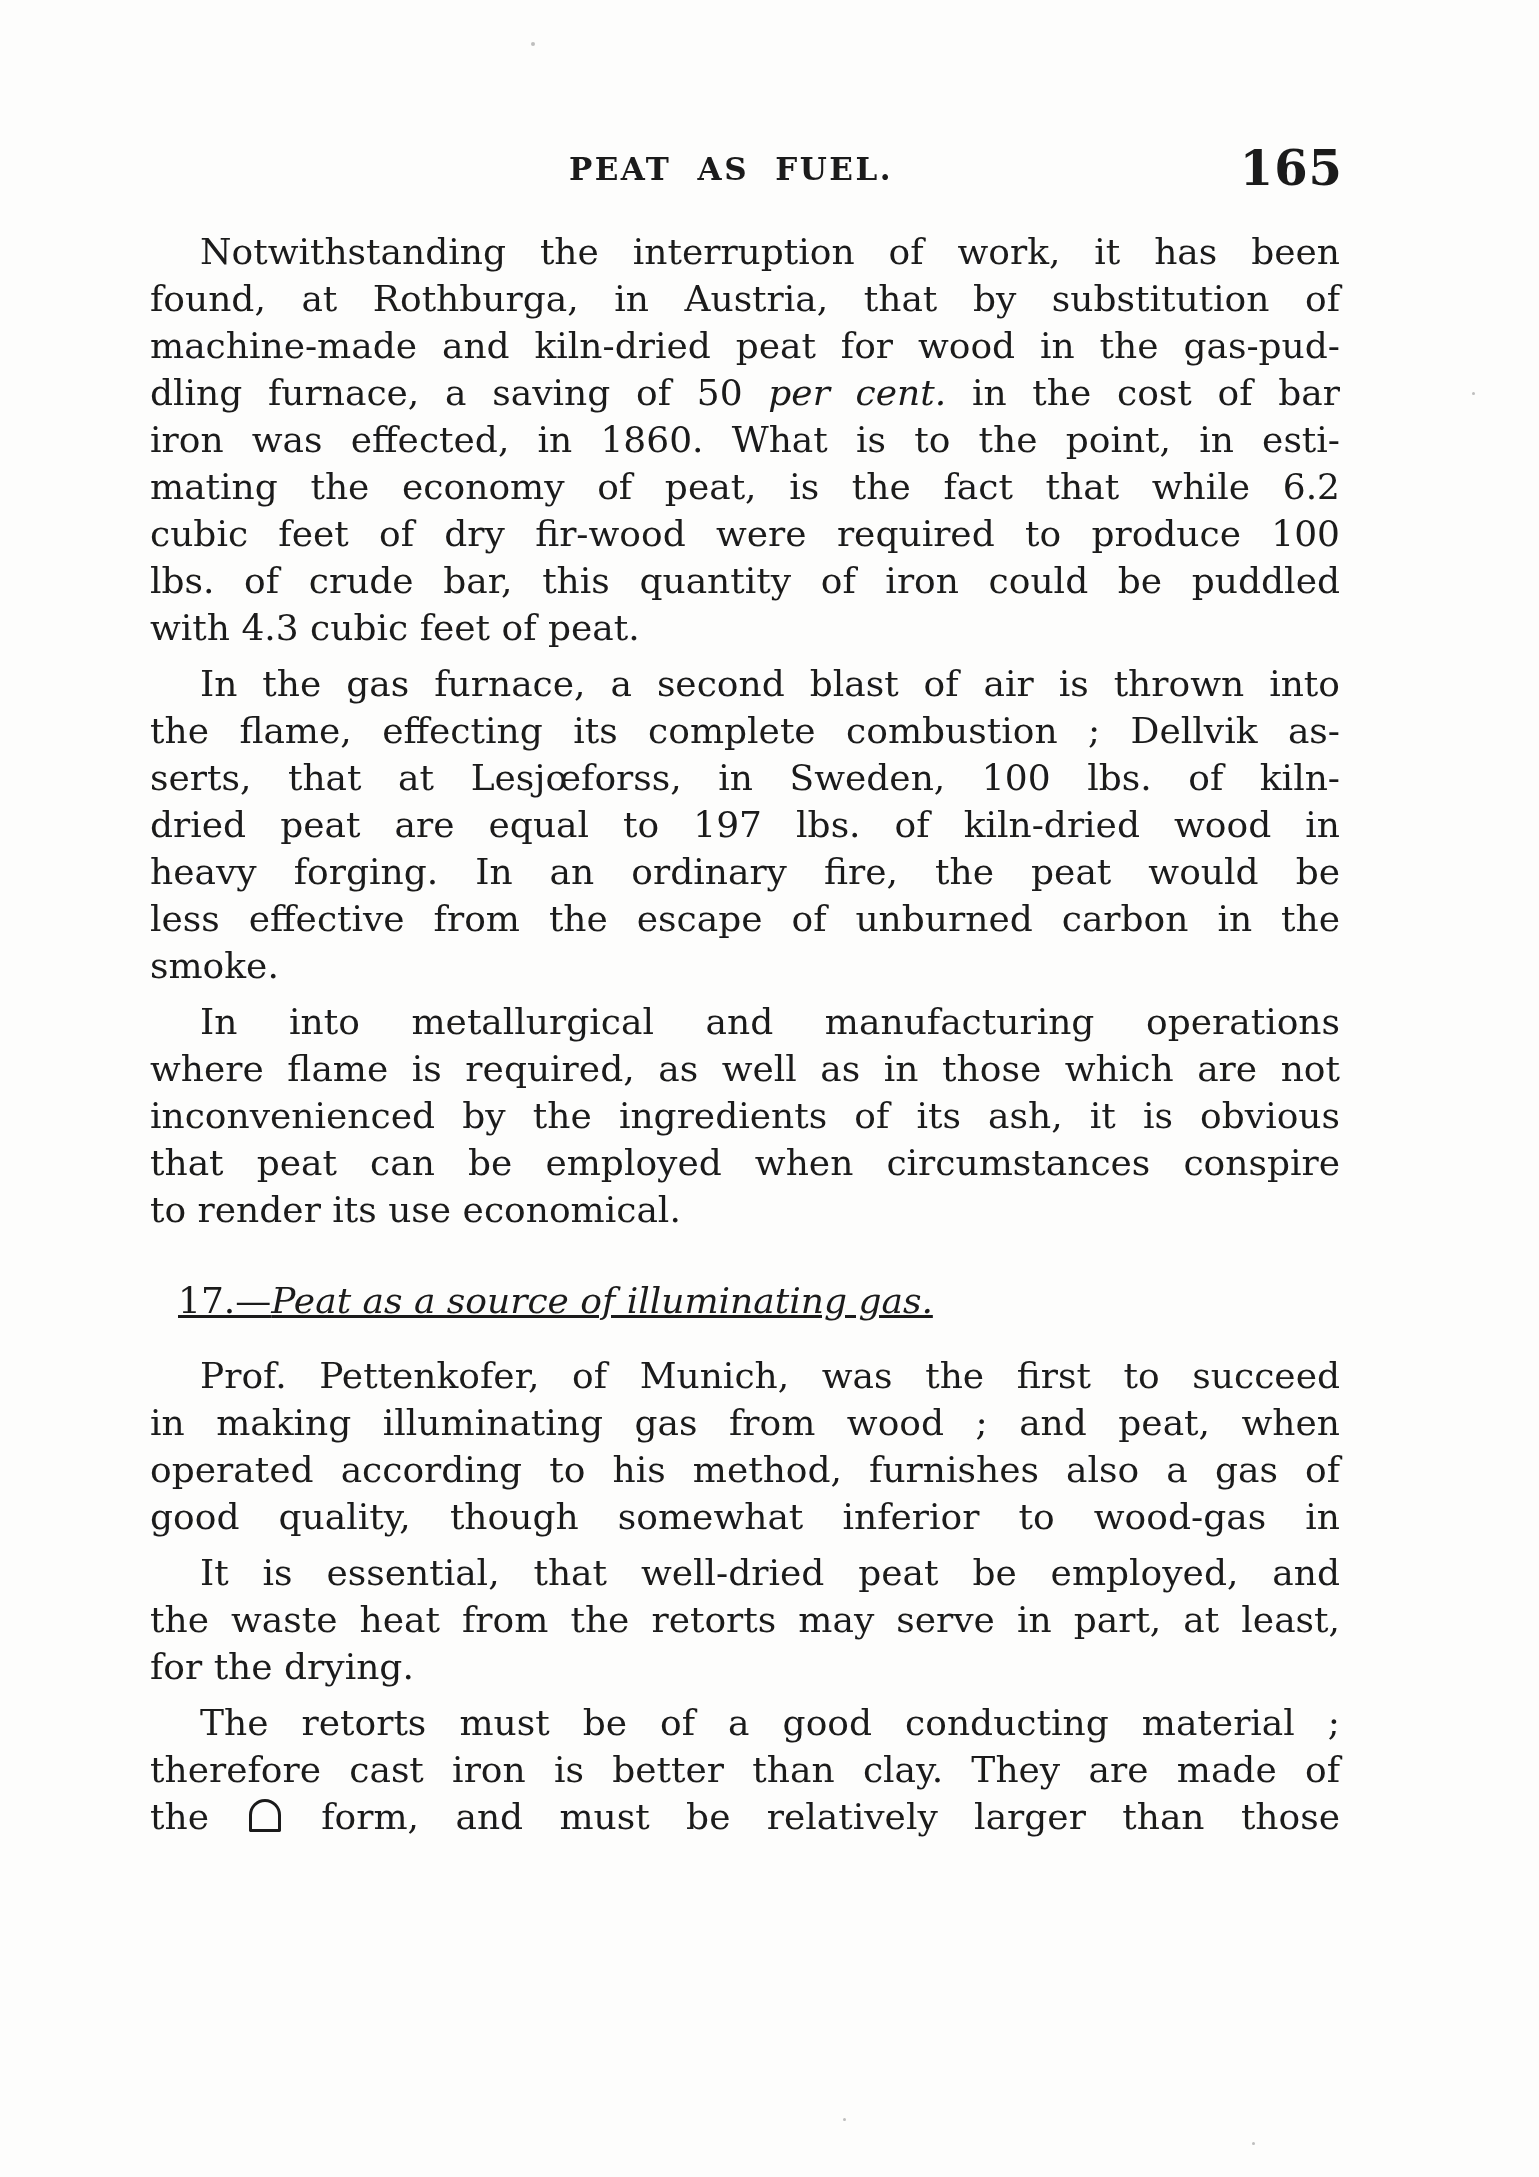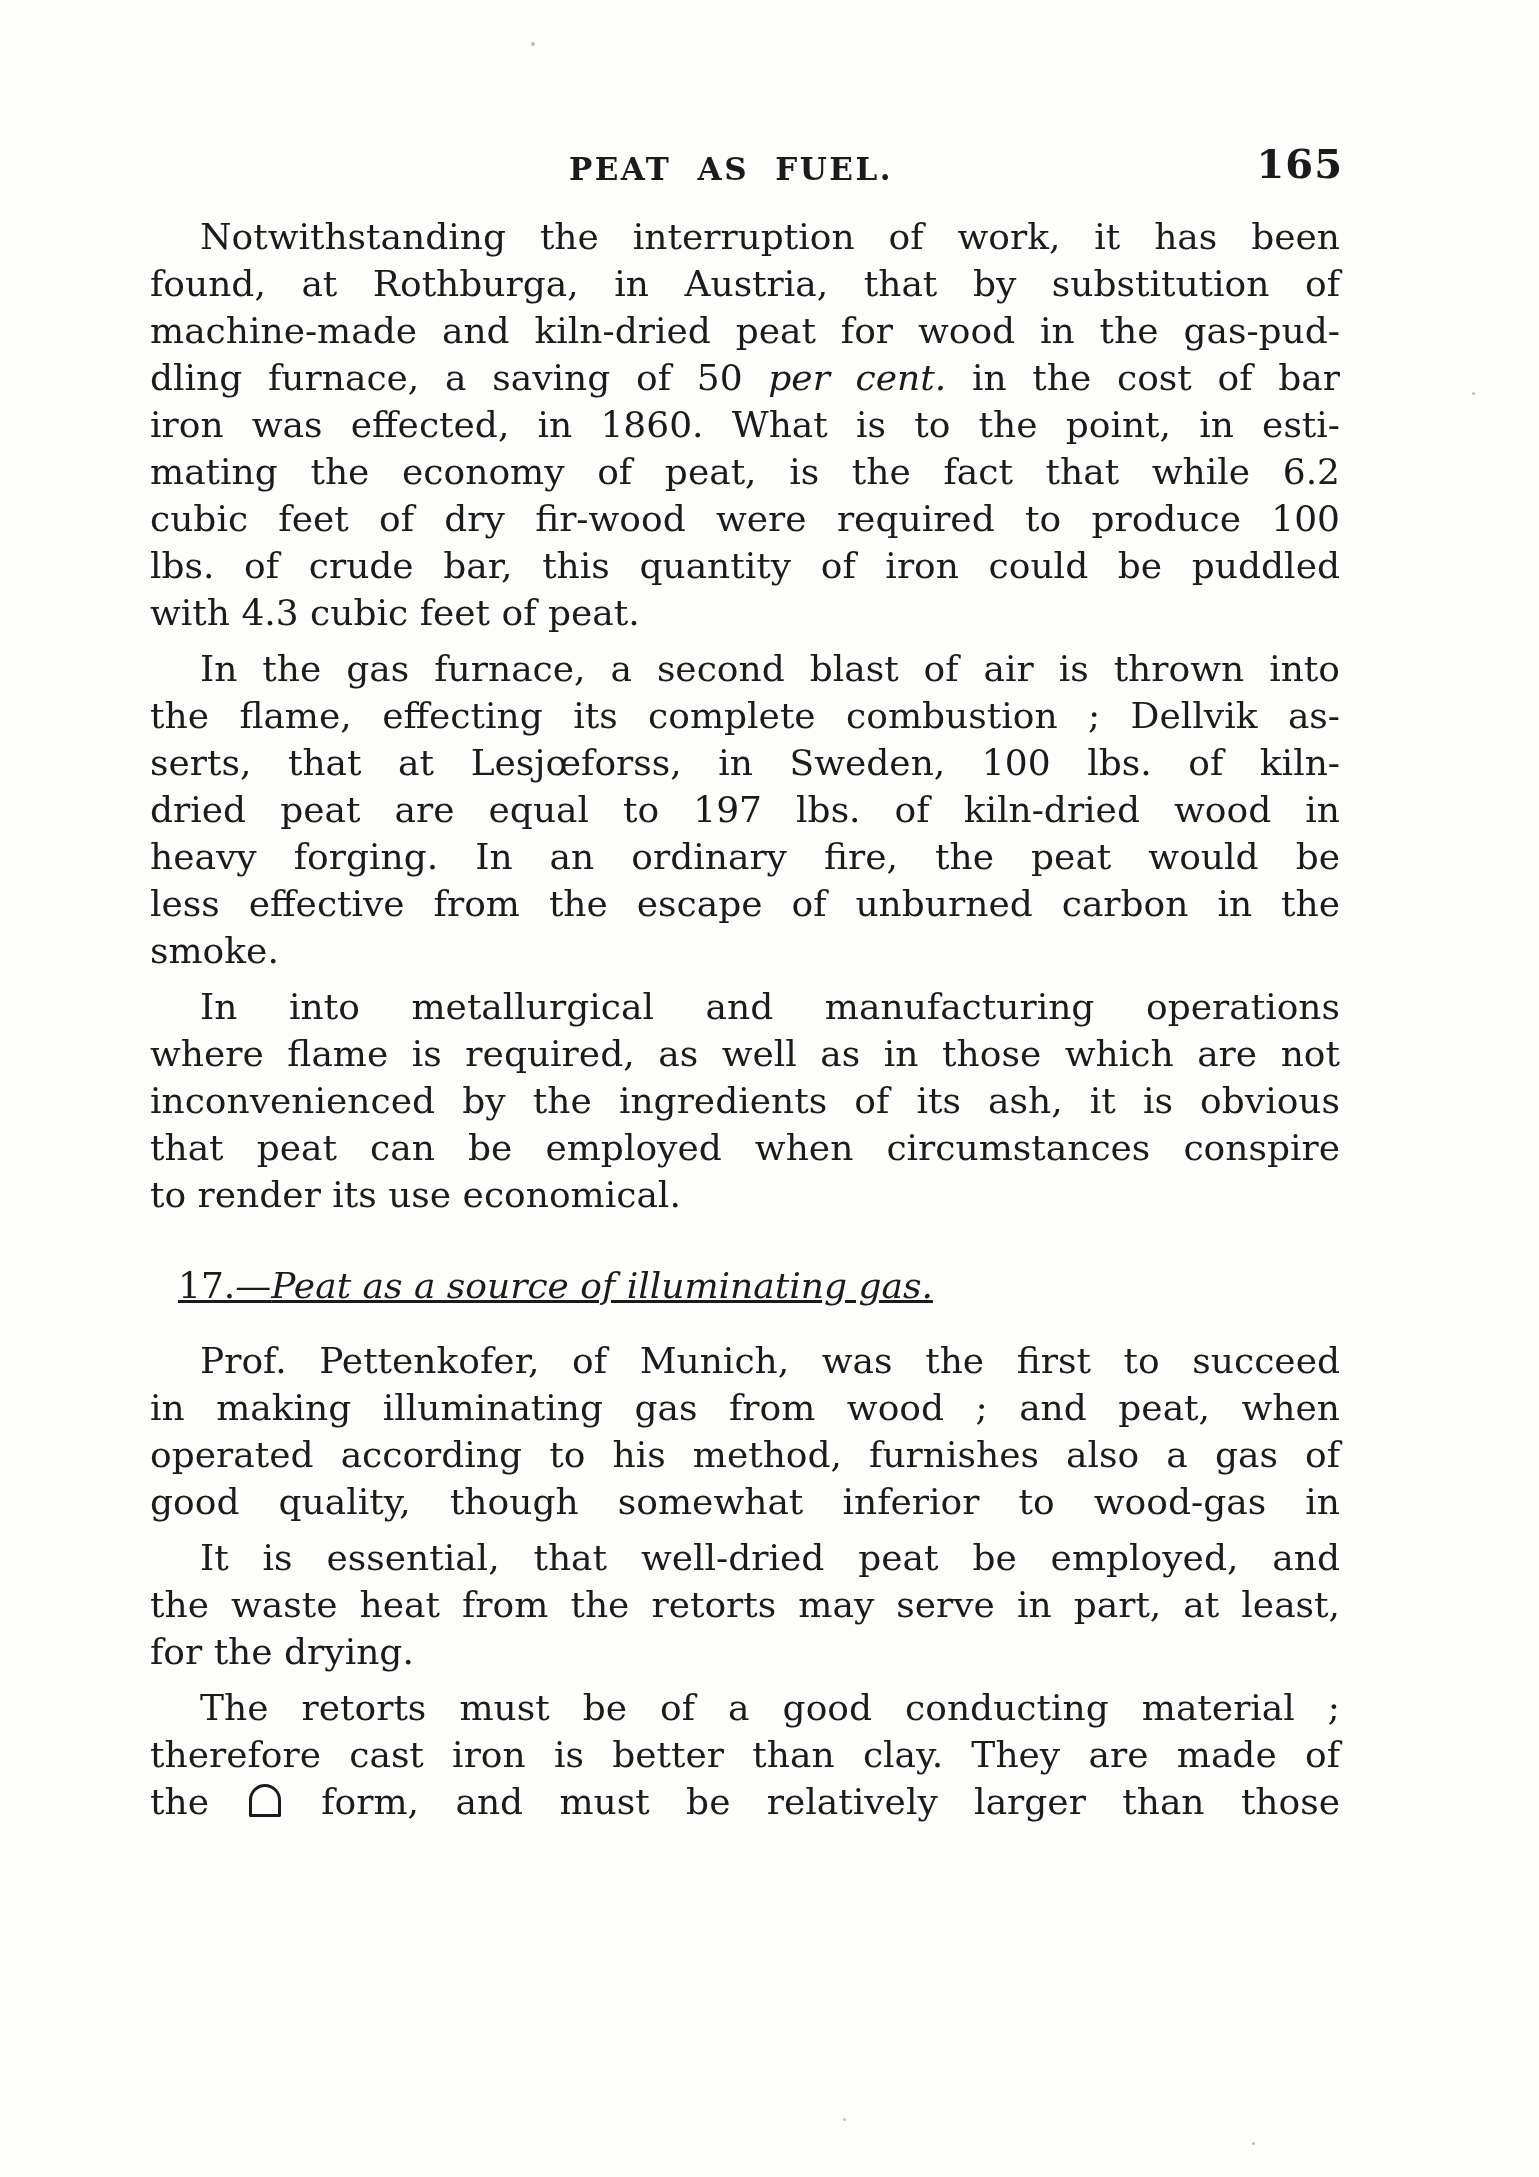--- a/index.html
+++ b/index.html
@@ -14,25 +14,25 @@
   .running-title {
     position:absolute; top:151px; left:150px; width:1190px;
     text-align:center;
     font-size:31px; font-weight:bold;
     letter-spacing:2.5px; word-spacing:13px;
     transform:translateX(-14px);
     white-space:nowrap;
   }
   .page-number {
     position:absolute; top:140px; right:196px;
-    font-size:40px; font-weight:bold;
+    font-size:48px; font-weight:bold;
     letter-spacing:1px;
   }
   .text-block {
-    position:absolute; top:213px; left:150px; width:1190px;
+    position:absolute; top:228px; left:150px; width:1190px;
     font-size:36px; line-height:47px;
   }
   .para { margin:0; }
   .para + .para { margin-top:9px; }
   .para.heading { margin-top:44px; margin-bottom:28px; }
   .line { height:47px; overflow:visible; }
   .line.j { text-align:justify; text-align-last:justify; text-justify:inter-word; }
   .line.ind { padding-left:50px; }
   .line.ind-sm { padding-left:28px;text-decoration:underline; }
   .seg.i { font-style:italic; }

